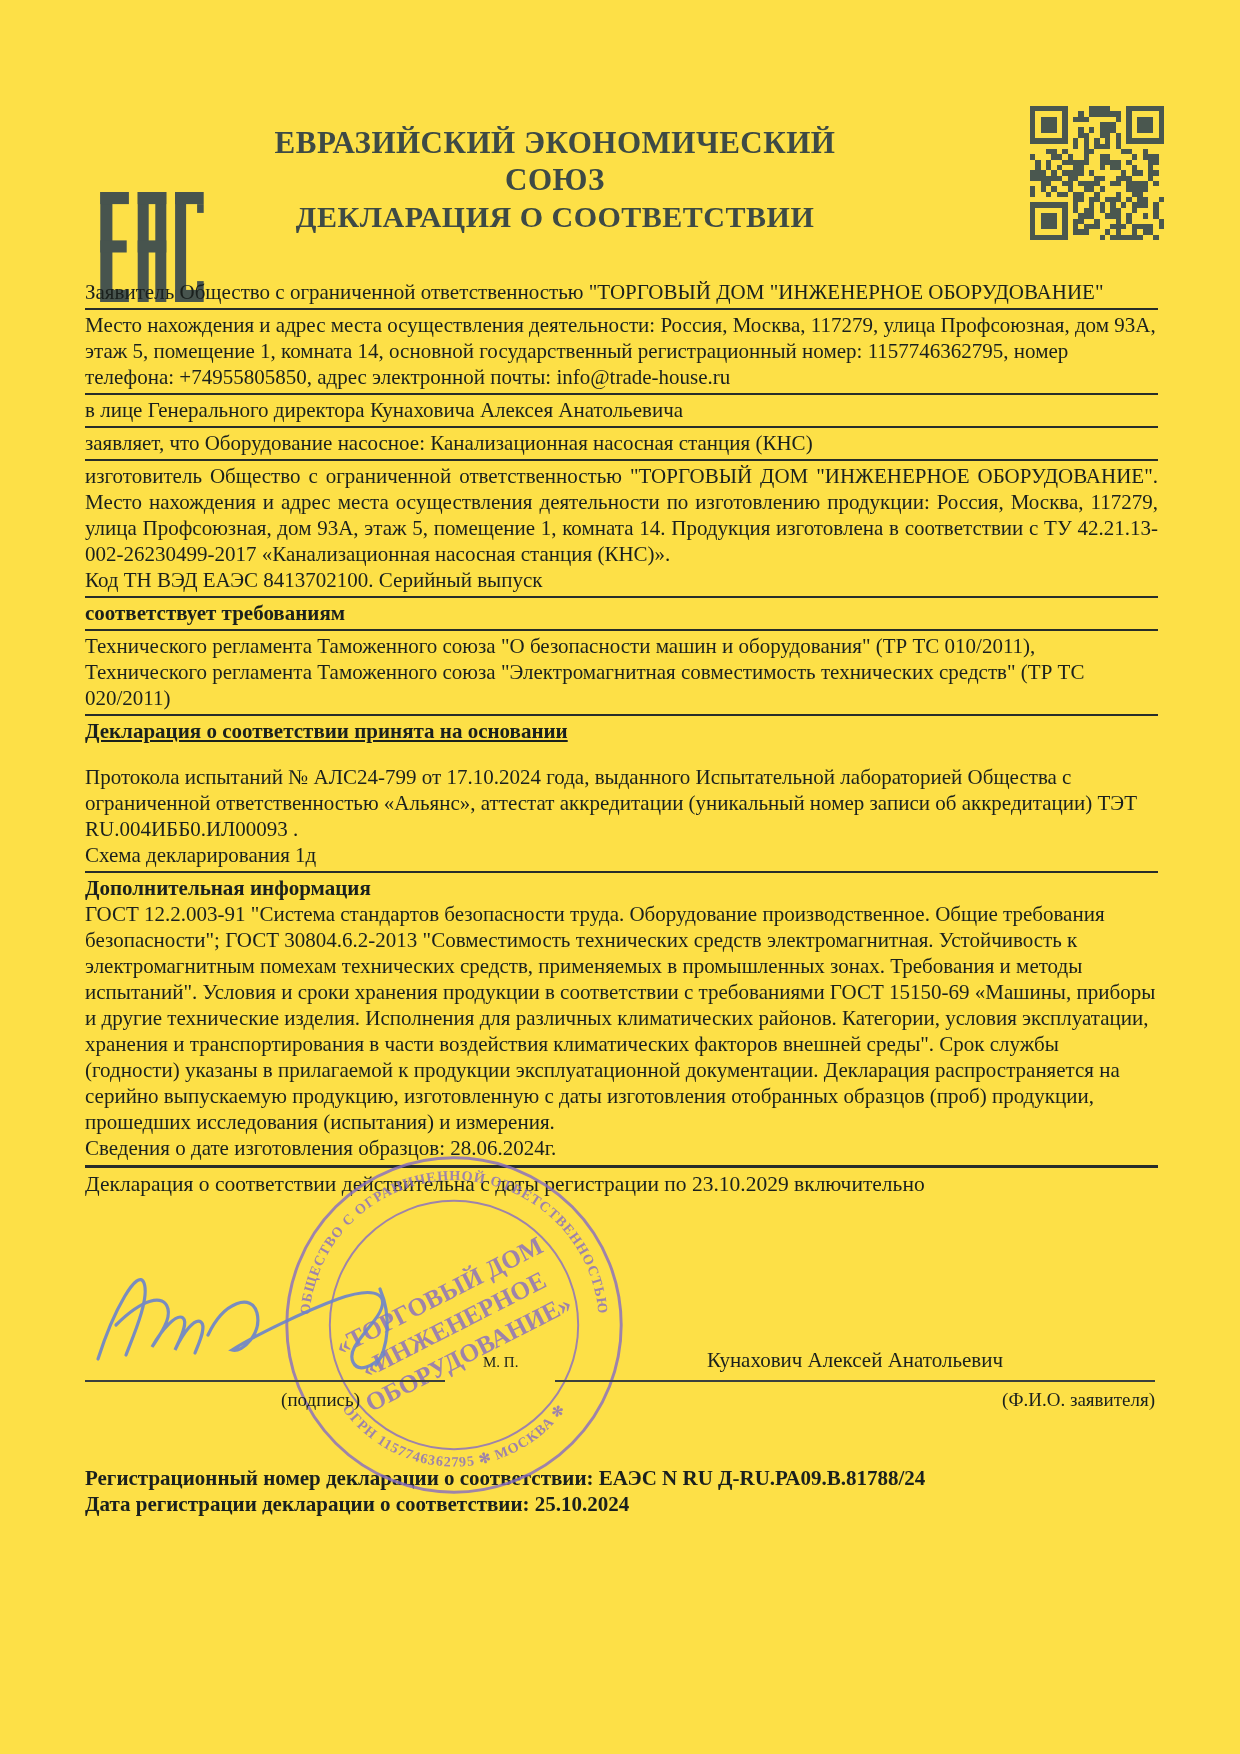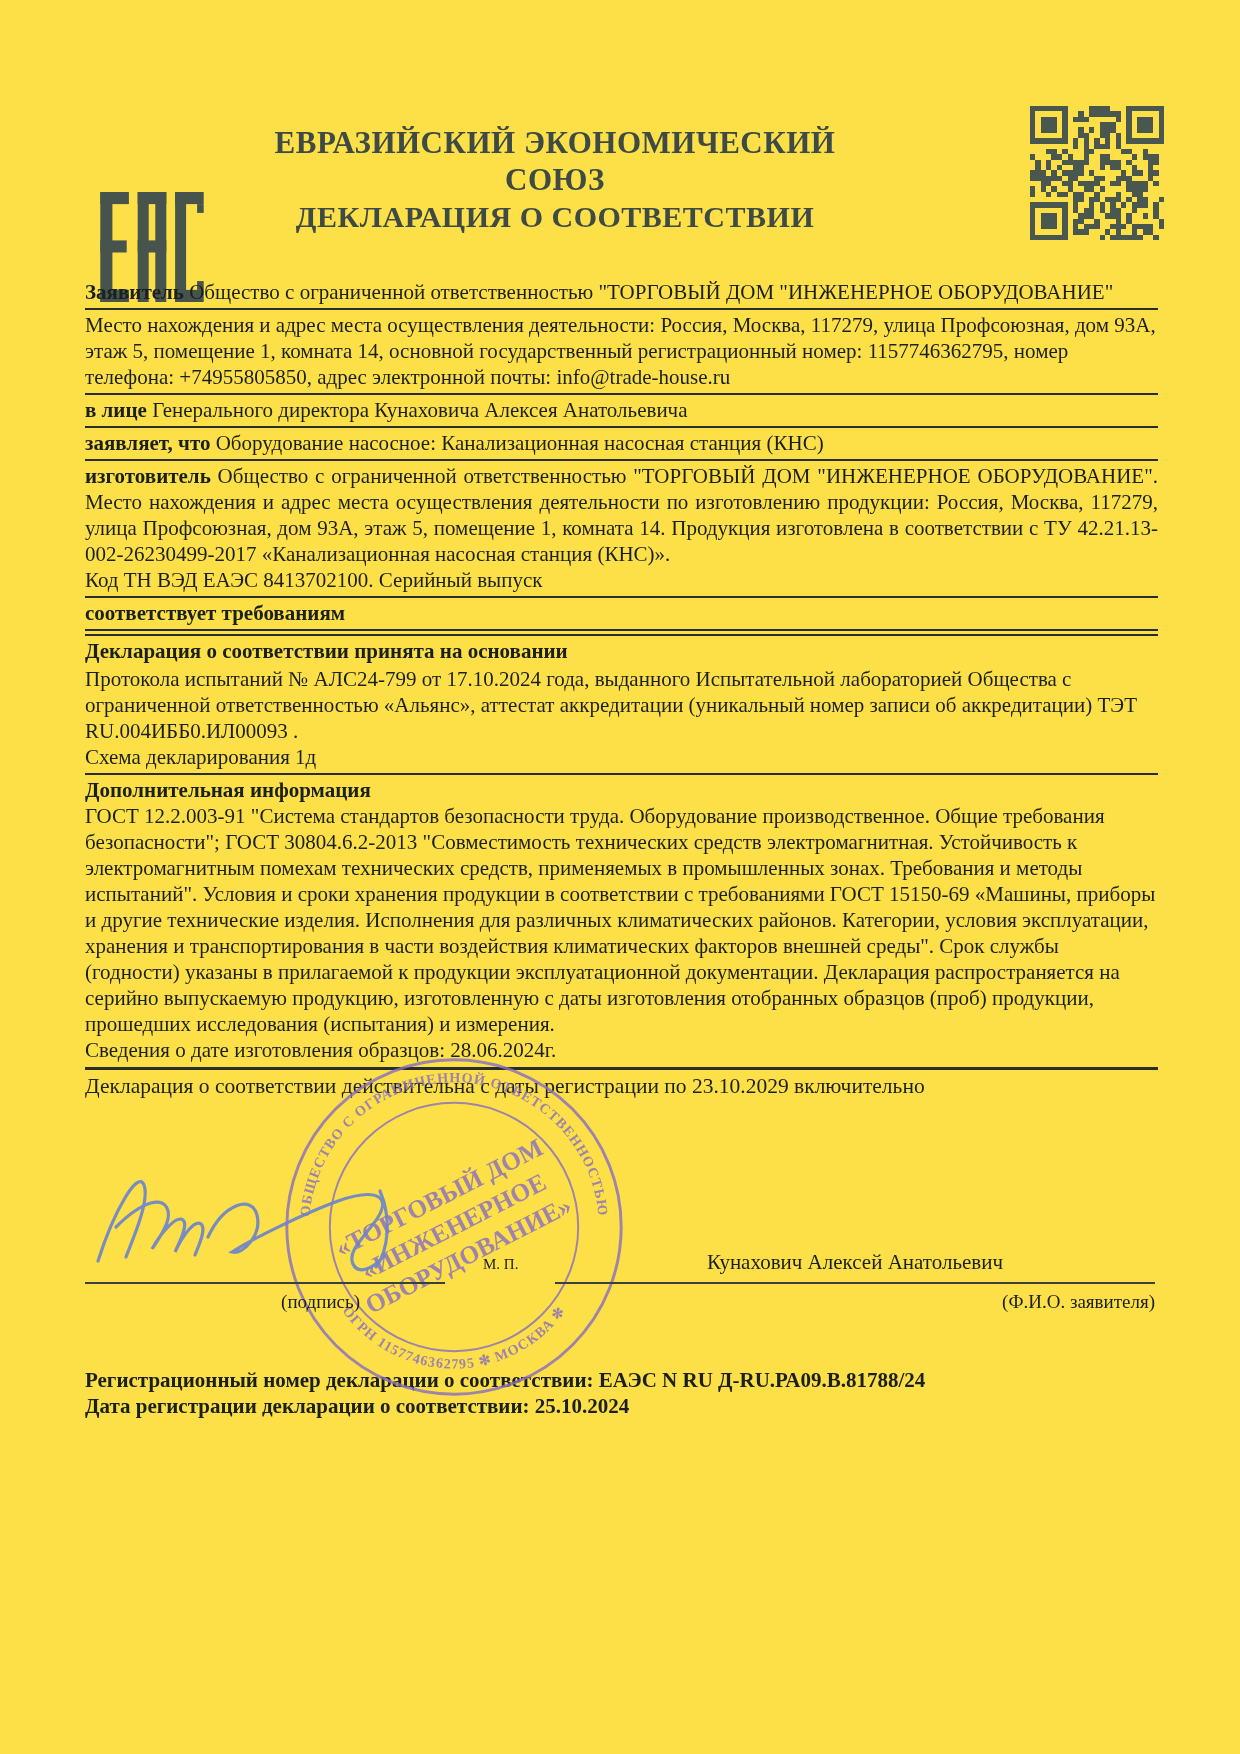--- a/index.html
+++ b/index.html
@@ -13,21 +13,21 @@
   .doc-title{
     position:absolute;left:230px;top:124px;width:650px;text-align:center;
     font-weight:bold;color:#3e4a45;
   }
   .doc-title .t1{font-size:31px;line-height:37px;letter-spacing:.5px;}
   .doc-title .t2{font-size:30px;line-height:37px;letter-spacing:.5px;}
   .qr-box{position:absolute;left:1030px;top:106px;width:134px;height:134px;}
   
   .content{position:absolute;left:85px;top:279px;width:1073px;font-size:21px;line-height:26px;}
   .para{margin:0;}
-  .b{font-weight:bold;margin-top:10px;}
+  .b{font-weight:normal;margin-top:10px;}
   .just{text-align:justify;}
   hr.rule{border:none;border-top:2px solid #272d2a;margin:3px 0 2px 0;}
   hr.rule.thick{border-top-width:3px;margin:4px 0 3px 0;}
   .hb{font-weight:bold;}
   .validity{font-weight:normal;font-size:21.5px;}
   
   .sig{position:relative;height:262px;}
   .sig .line{position:absolute;border-bottom:2px solid #3a403d;top:183px;}
   .sig .line.left{left:0;width:360px;}
   .sig .line.right{left:470px;width:600px;}
@@ -407,23 +407,24 @@
     <div class="para"><span class="b">заявляет, что</span> <span>Оборудование насосное: Канализационная насосная станция (КНС)</span></div>
     <hr class="rule">
 
     <div class="para just"><span class="b">изготовитель</span> <span>Общество с ограниченной ответственностью "ТОРГОВЫЙ ДОМ "ИНЖЕНЕРНОЕ ОБОРУДОВАНИЕ". Место нахождения и адрес места осуществления деятельности по изготовлению продукции: Россия, Москва, 117279, улица Профсоюзная, дом 93А, этаж 5, помещение 1, комната 14. Продукция изготовлена в соответствии с ТУ 42.21.13-002-26230499-2017 «Канализационная насосная станция (КНС)».</span></div>
     <div class="para">Код ТН ВЭД ЕАЭС 8413702100. Серийный выпуск</div>
     <hr class="rule">
 
     <div class="para hb">соответствует требованиям</div>
     <hr class="rule">
 
-    <hr class="rule">
-
-    <div class="para hb" style="margin-bottom:2px;">Декларация о соответствии принята на основании</div>
+    <div class="para">Технического регламента Таможенного союза "О безопасности машин и оборудования" (ТР ТС 010/2011), Технического регламента Таможенного союза "Электромагнитная совместимость технических средств" (ТР ТС 020/2011)</div>
+    <hr class="rule">
+
+    <div class="para hb" style="margin-bottom:20px;text-decoration:underline;">Декларация о соответствии принята на основании</div>
     <div class="para">Протокола испытаний № АЛС24-799 от 17.10.2024 года, выданного Испытательной лабораторией Общества с ограниченной ответственностью «Альянс», аттестат аккредитации (уникальный номер записи об аккредитации)  ТЭТ RU.004ИББ0.ИЛ00093 .</div>
     <div class="para">Схема декларирования 1д</div>
     <hr class="rule">
 
     <div class="para hb">Дополнительная информация</div>
     <div class="para">ГОСТ 12.2.003-91 "Система стандартов безопасности труда. Оборудование производственное. Общие требования безопасности"; ГОСТ 30804.6.2-2013 "Совместимость технических средств электромагнитная. Устойчивость к электромагнитным помехам технических средств, применяемых в промышленных зонах. Требования и методы испытаний". Условия и сроки хранения продукции в соответствии с требованиями ГОСТ 15150-69 «Машины, приборы и другие технические изделия. Исполнения для различных климатических районов. Категории, условия эксплуатации, хранения и транспортирования в части воздействия климатических факторов внешней среды". Срок службы (годности) указаны в прилагаемой к продукции эксплуатационной документации. Декларация распространяется на серийно выпускаемую продукцию, изготовленную с даты изготовления отобранных образцов (проб) продукции, прошедших исследования (испытания) и измерения.</div>
     <div class="para">Сведения о дате изготовления образцов: 28.06.2024г.</div>
     <hr class="rule thick">
 
     <div class="para validity">Декларация о соответствии  действительна с даты регистрации по 23.10.2029 включительно</div>

